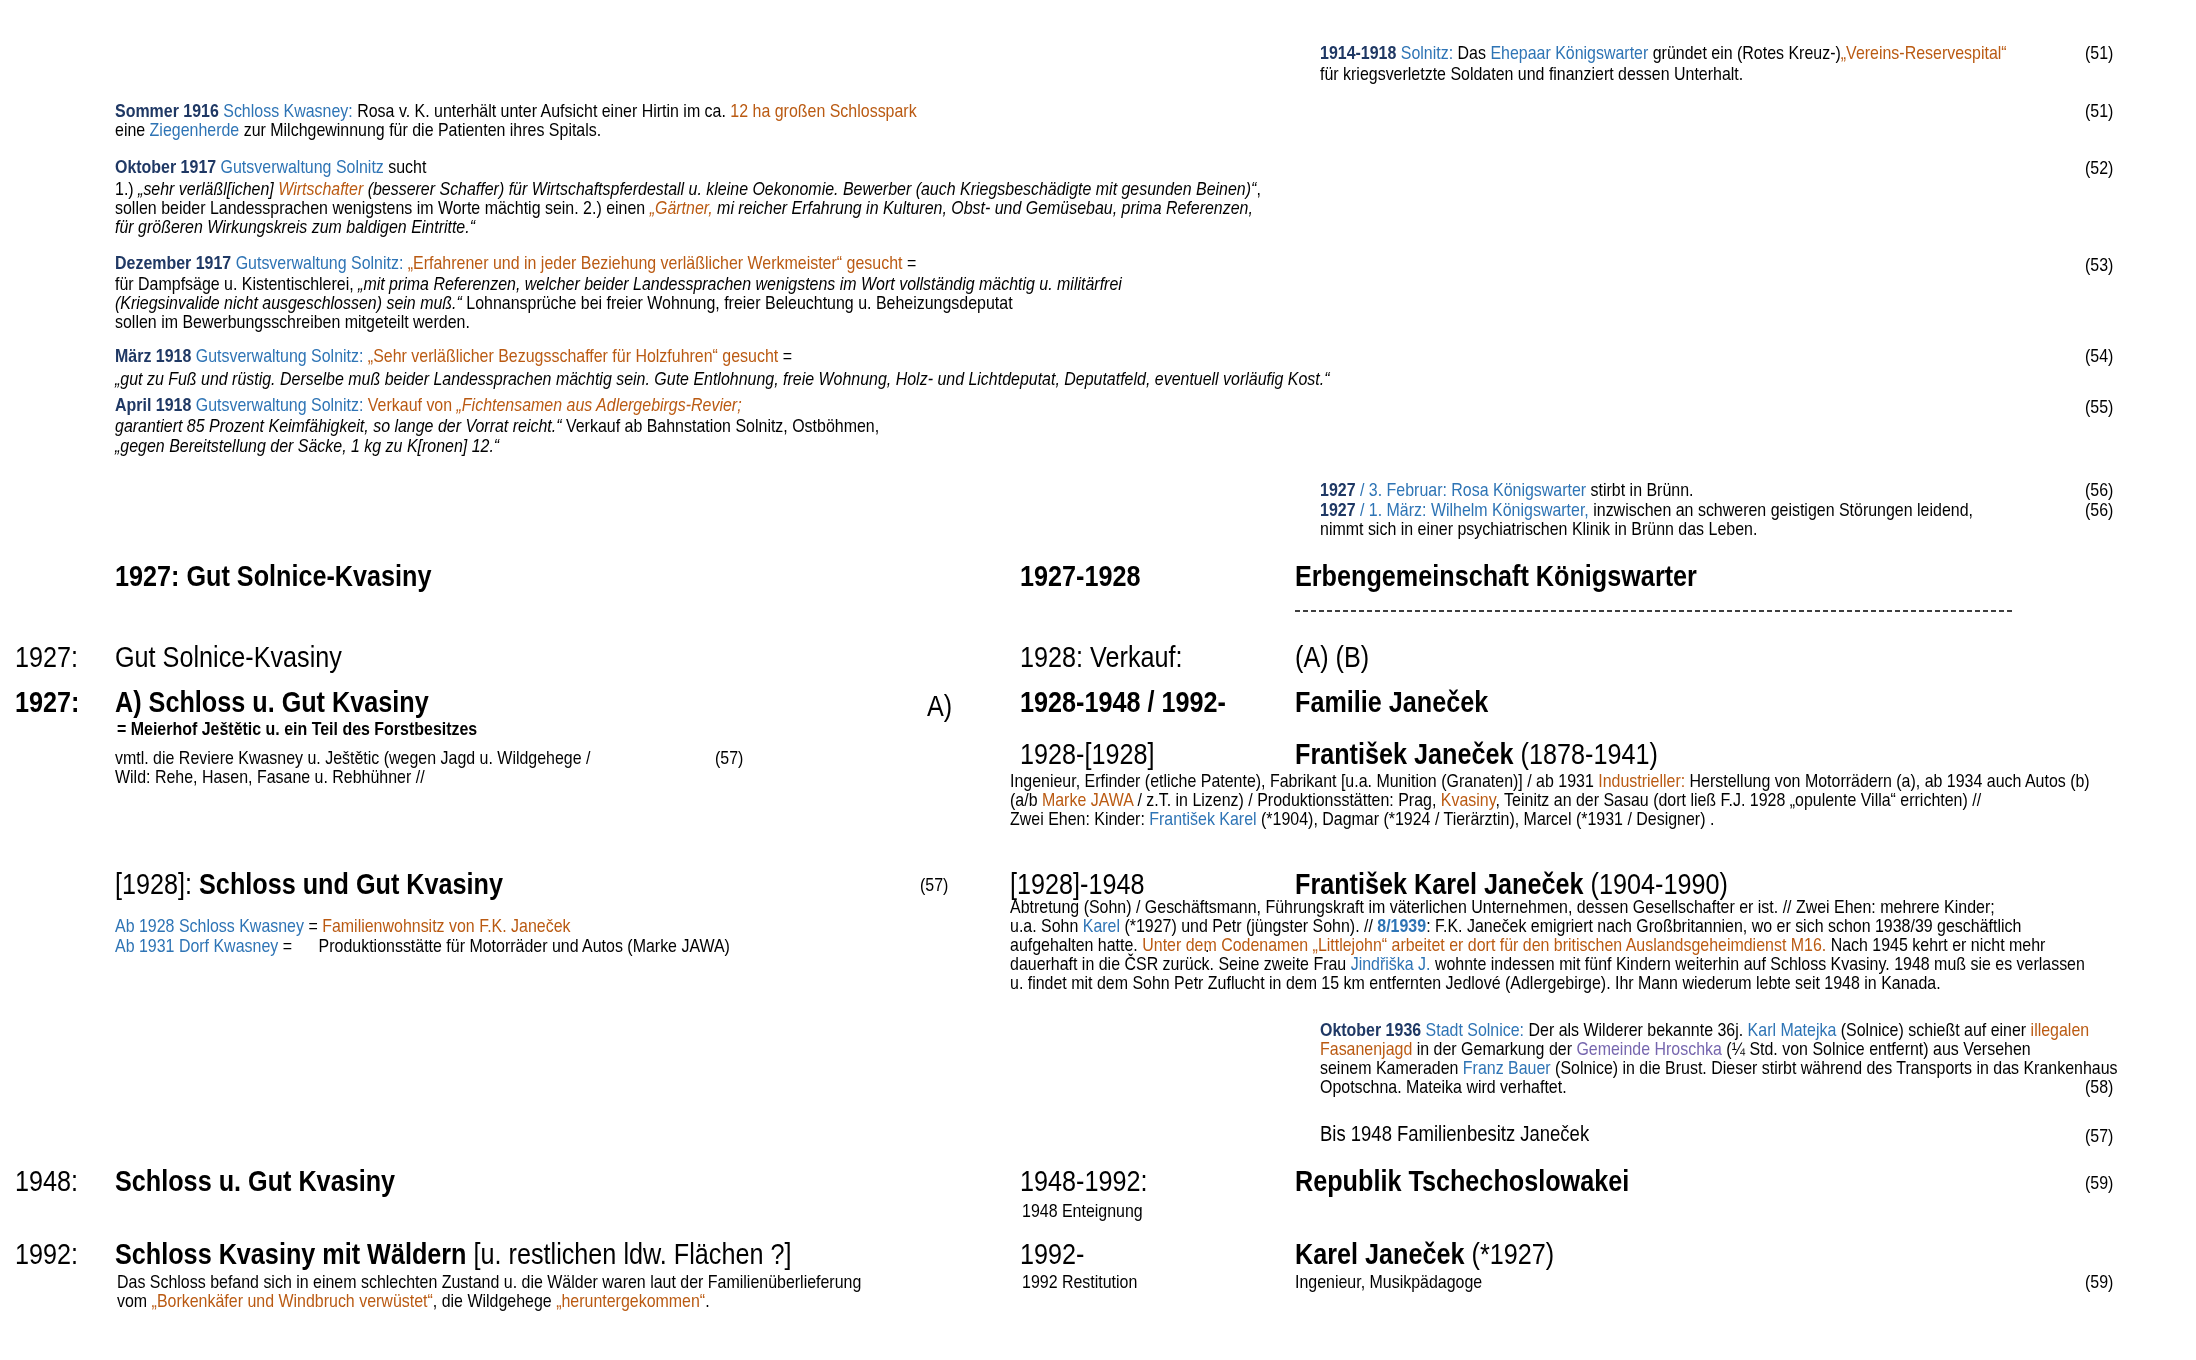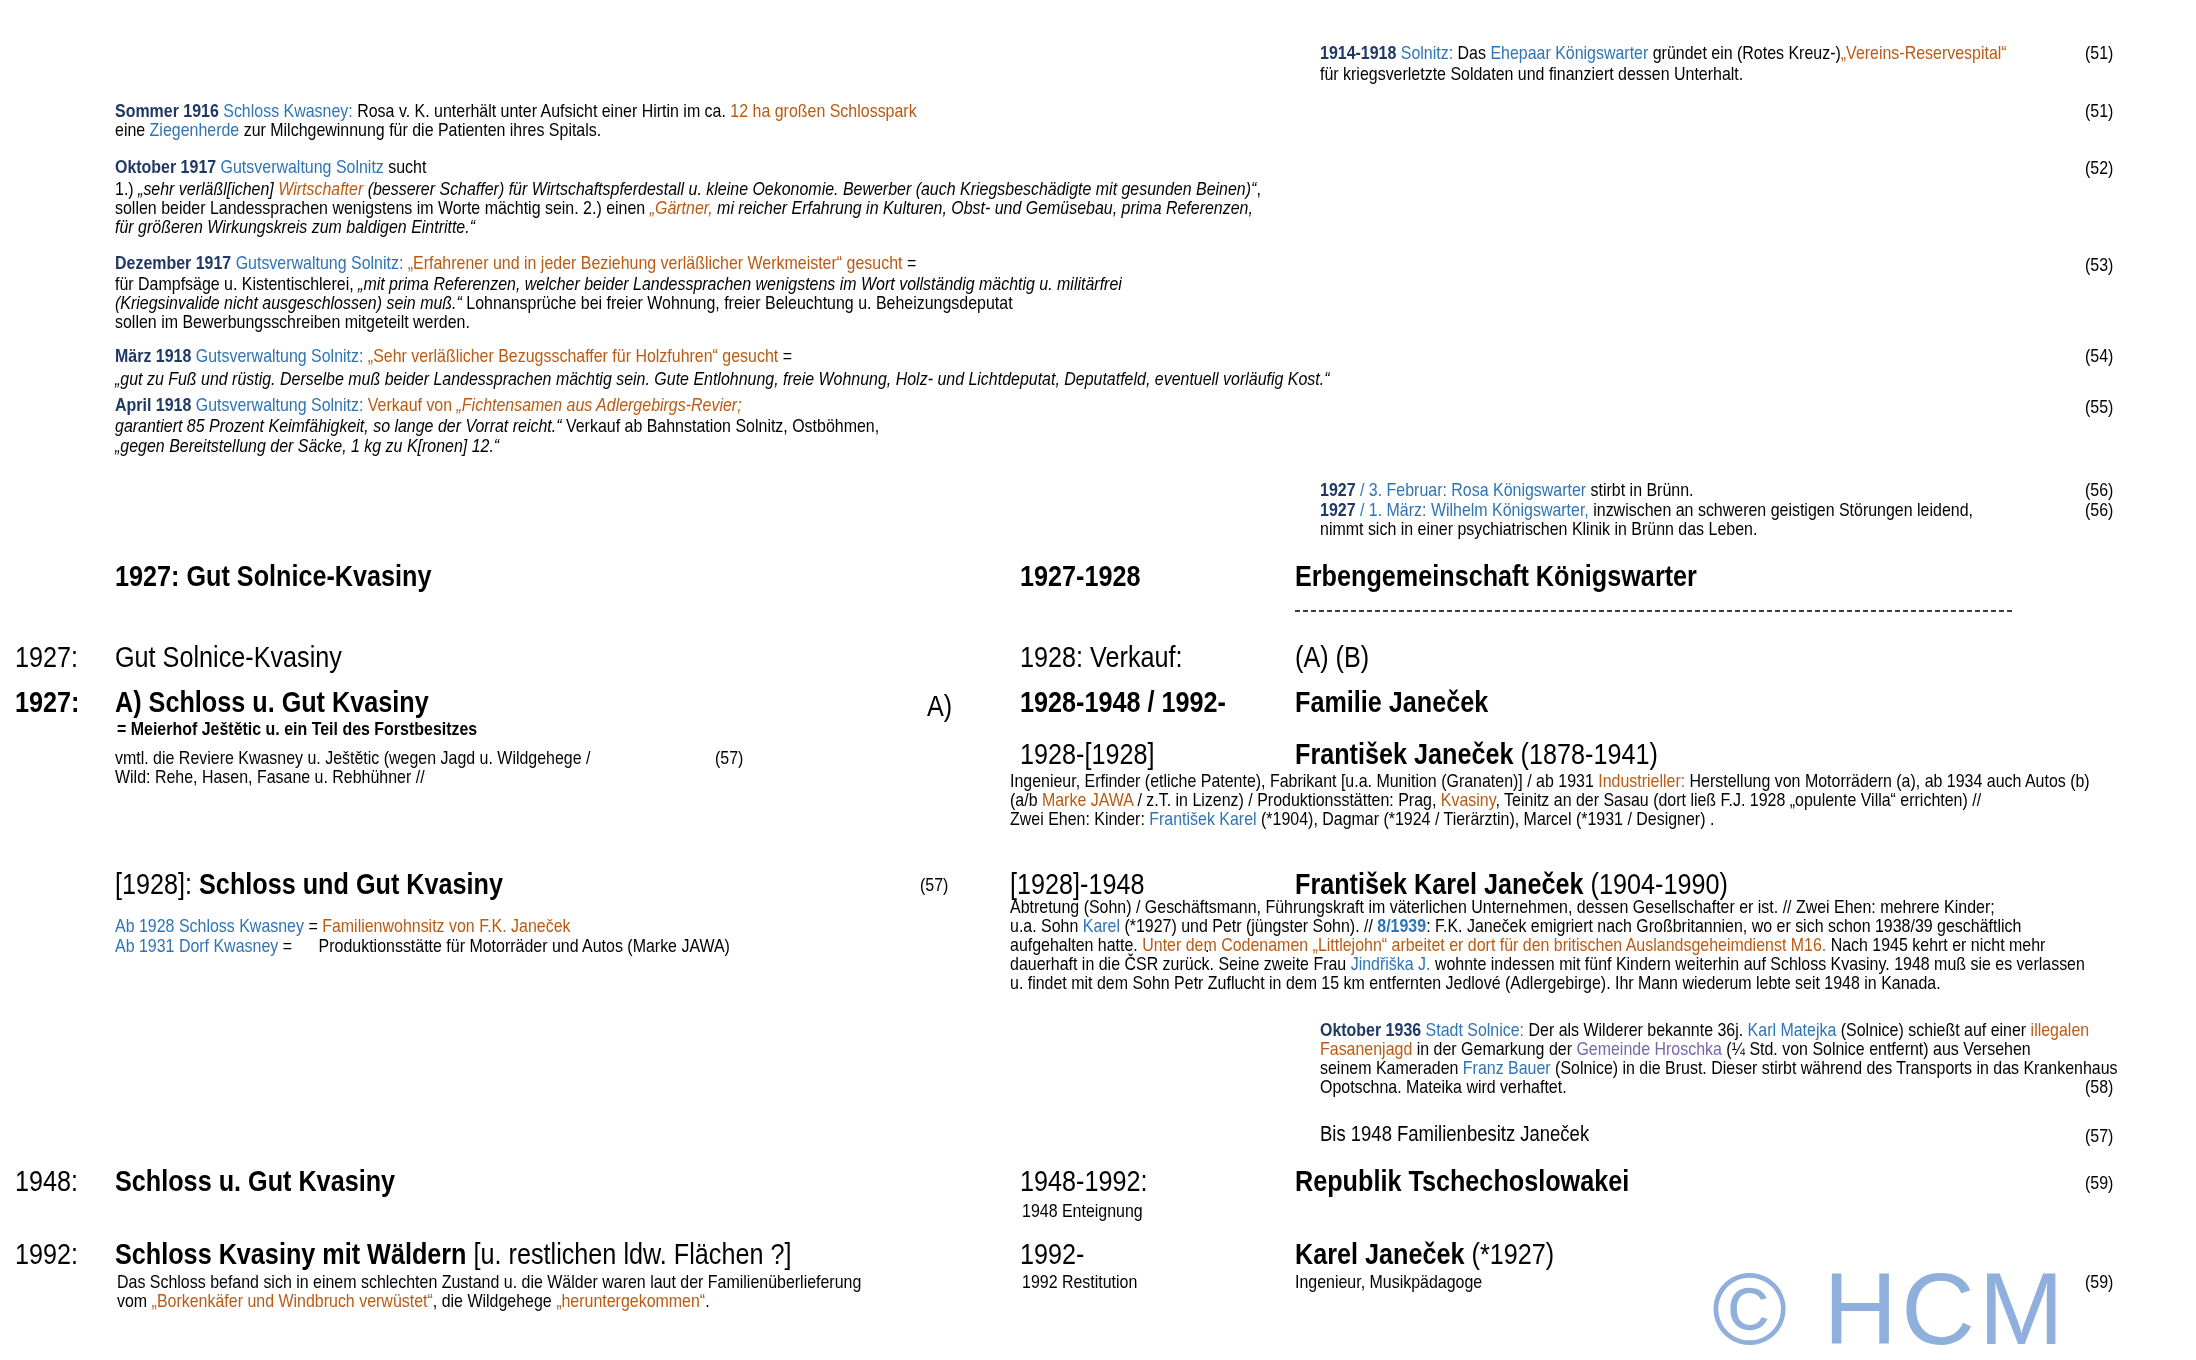--- a/index.html
+++ b/index.html
@@ -27,21 +27,20 @@
   #watermark{
     position:absolute;left:1712px;top:1258px;font-size:102px;line-height:1;
     color:var(--wm);font-weight:normal;letter-spacing:4px;
   }
 </style>
 </head>
 <body>
 
 <div id="stage">
   <div id="divider"></div>
-  <div id="watermark">© HCM</div>
 <div class="t sm" style="left: 1320px; top: 43px;"><span class="nb">1914-1918</span><span class="bl"> Solnitz:</span><span> Das </span><span class="bl">Ehepaar Königswarter</span><span> gründet ein (Rotes Kreuz-)</span><span class="br">„Vereins-Reservespital“</span></div>
     <div class="t sm" style="left: 1320px; top: 64px;"><span>für kriegsverletzte Soldaten und finanziert dessen Unterhalt.</span></div>
     <div class="t sm" style="left: 2085px; top: 43px;"><span>(51)</span></div>
     <div class="t sm" style="left: 115px; top: 101px;"><span class="nb">Sommer 1916</span><span class="bl"> Schloss Kwasney:</span><span> Rosa v. K. unterhält unter Aufsicht einer Hirtin im ca. </span><span class="br">12 ha großen Schlosspark</span></div>
     <div class="t sm" style="left: 115px; top: 120px;"><span>eine </span><span class="bl">Ziegenherde</span><span> zur Milchgewinnung für die Patienten ihres Spitals.</span></div>
     <div class="t sm" style="left: 2085px; top: 101px;"><span>(51)</span></div>
     <div class="t sm" style="left: 115px; top: 157px;"><span class="nb">Oktober 1917</span><span class="bl"> Gutsverwaltung Solnitz</span><span> sucht</span></div>
     <div class="t sm" style="left: 115px; top: 179px;"><span>1.) </span><span class="it">„sehr verläßl[ichen] </span><span class="bri">Wirtschafter</span><span class="it"> (besserer Schaffer) für Wirtschaftspferdestall u. kleine Oekonomie. Bewerber (auch Kriegsbeschädigte mit gesunden Beinen)“</span><span>,</span></div>
     <div class="t sm" style="left: 115px; top: 198px;"><span>sollen beider Landessprachen wenigstens im Worte mächtig sein. 2.) einen </span><span class="bri">„Gärtner,</span><span class="it"> mi reicher Erfahrung in Kulturen, Obst- und Gemüsebau, prima Referenzen,</span></div>
     <div class="t sm" style="left: 115px; top: 217px;"><span class="it"> für größeren Wirkungskreis zum baldigen Eintritte.“</span></div>

